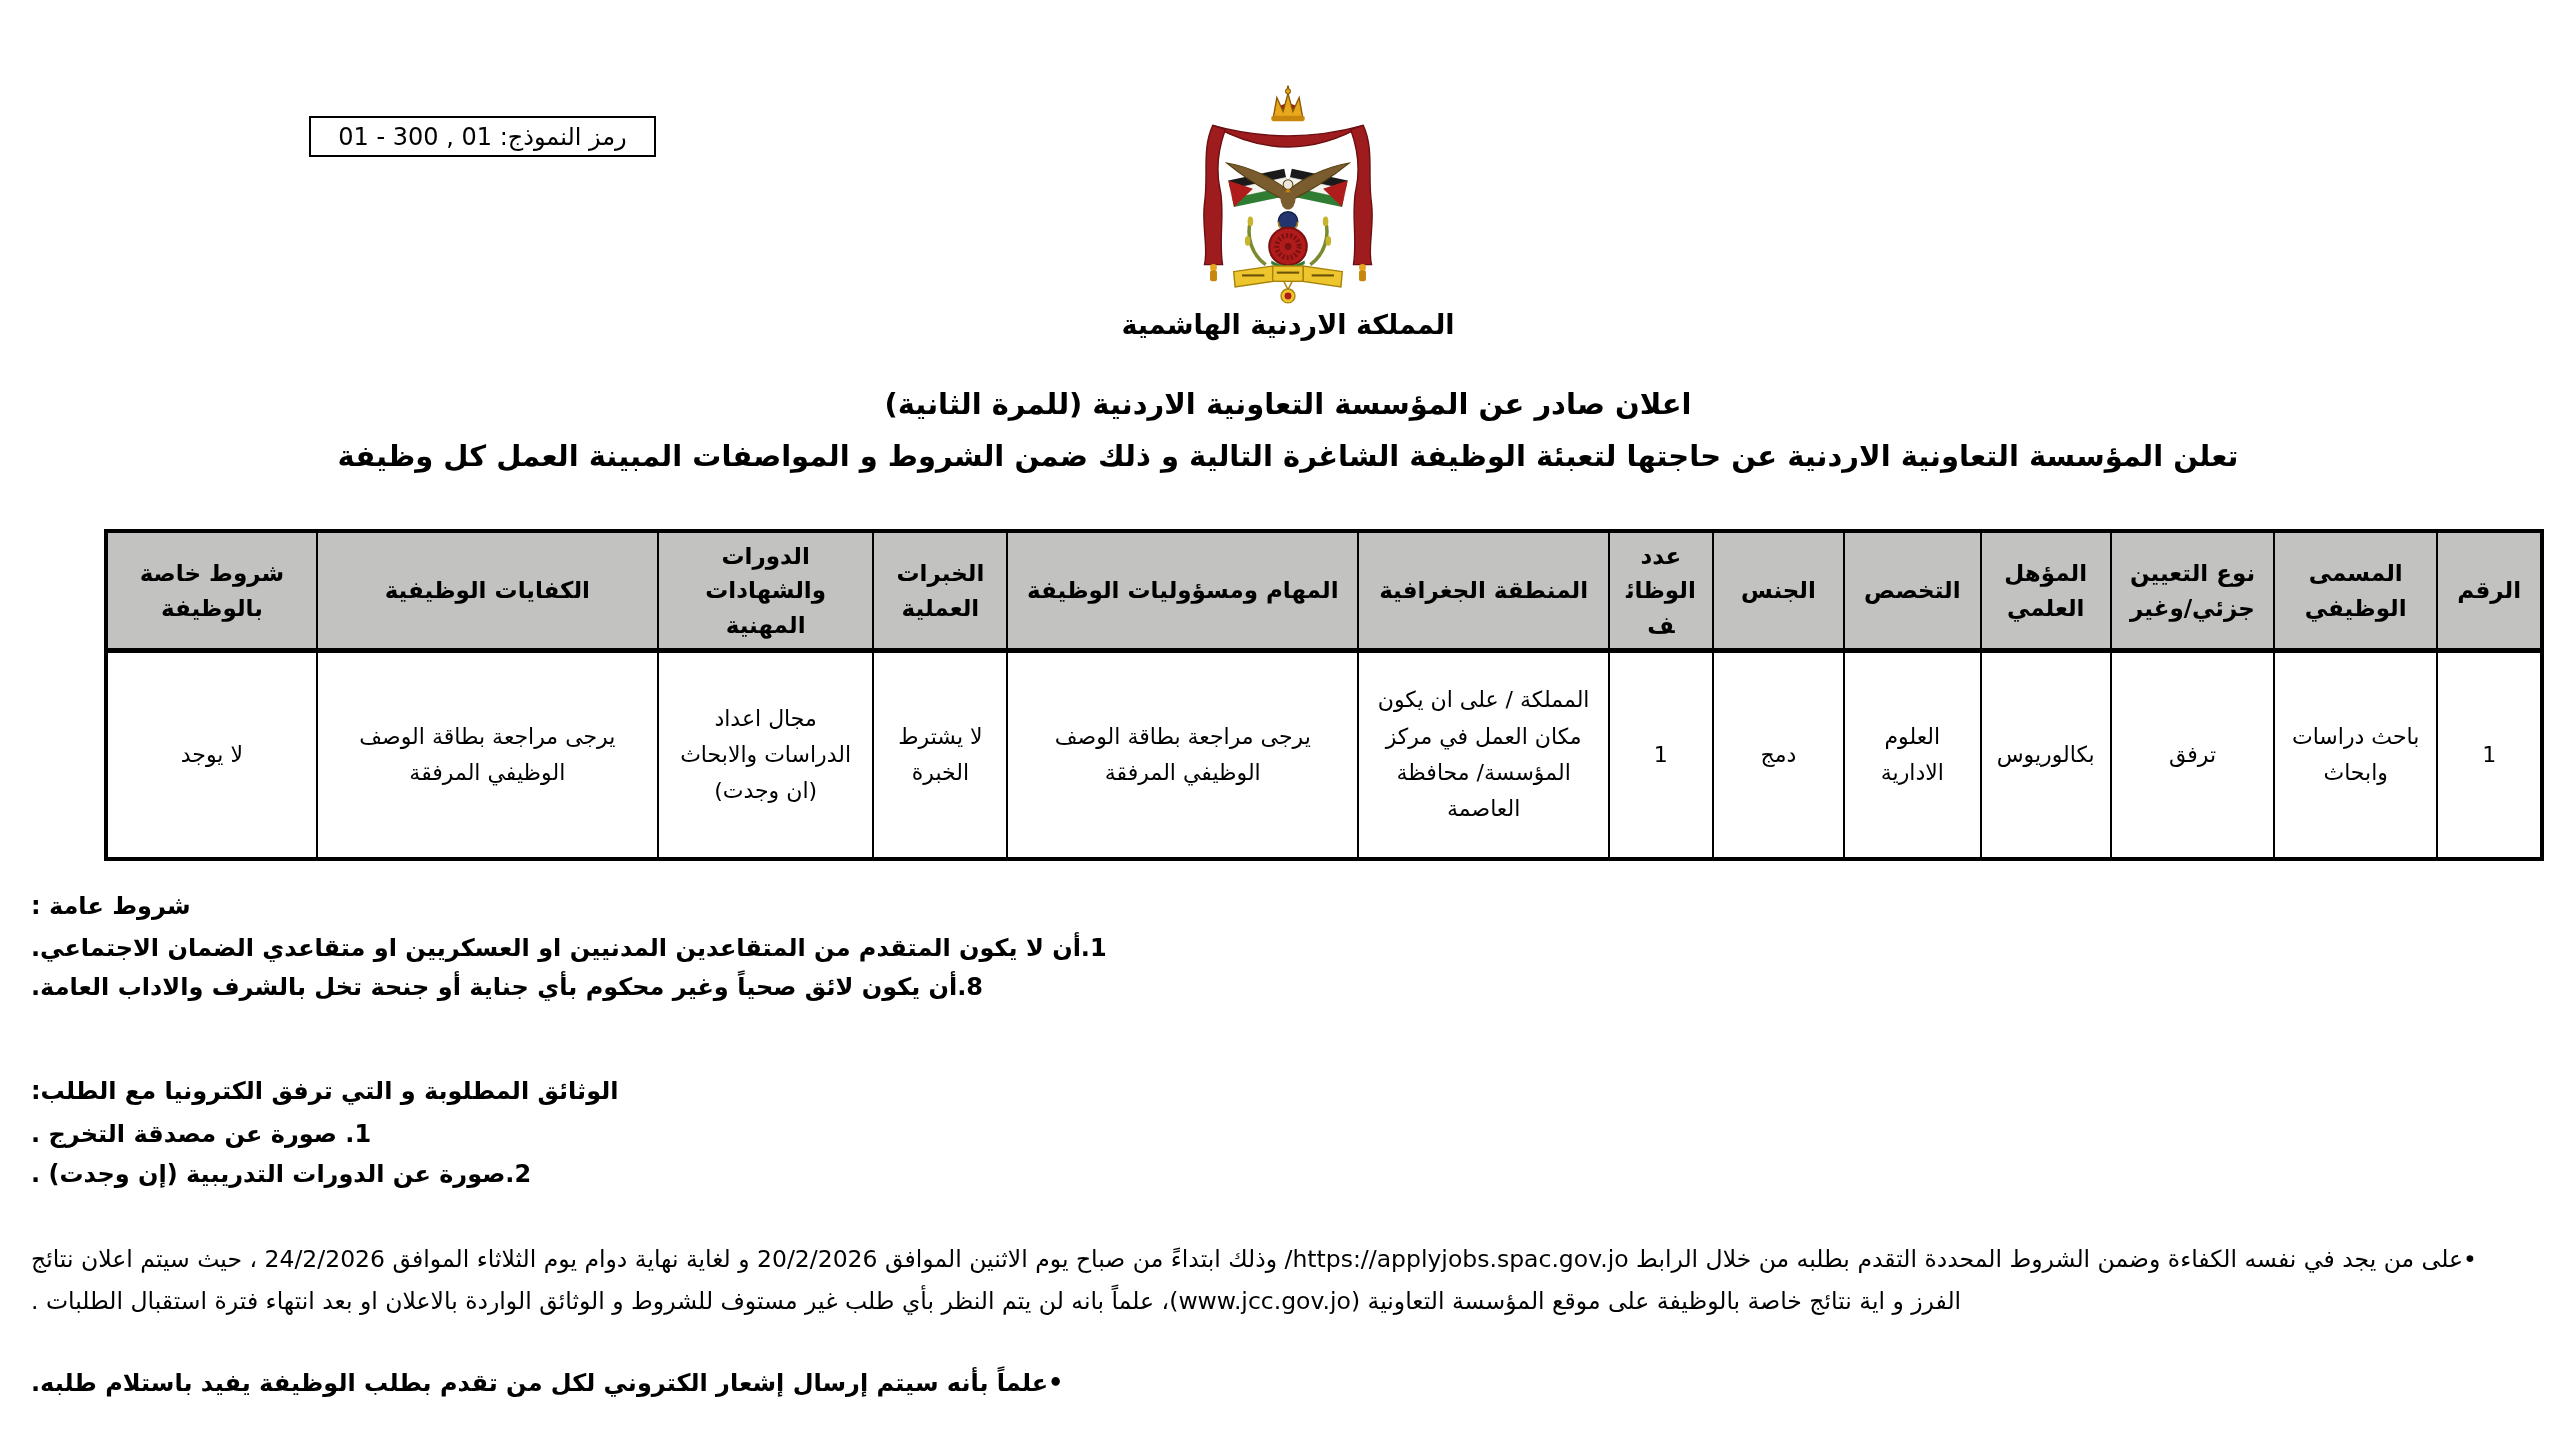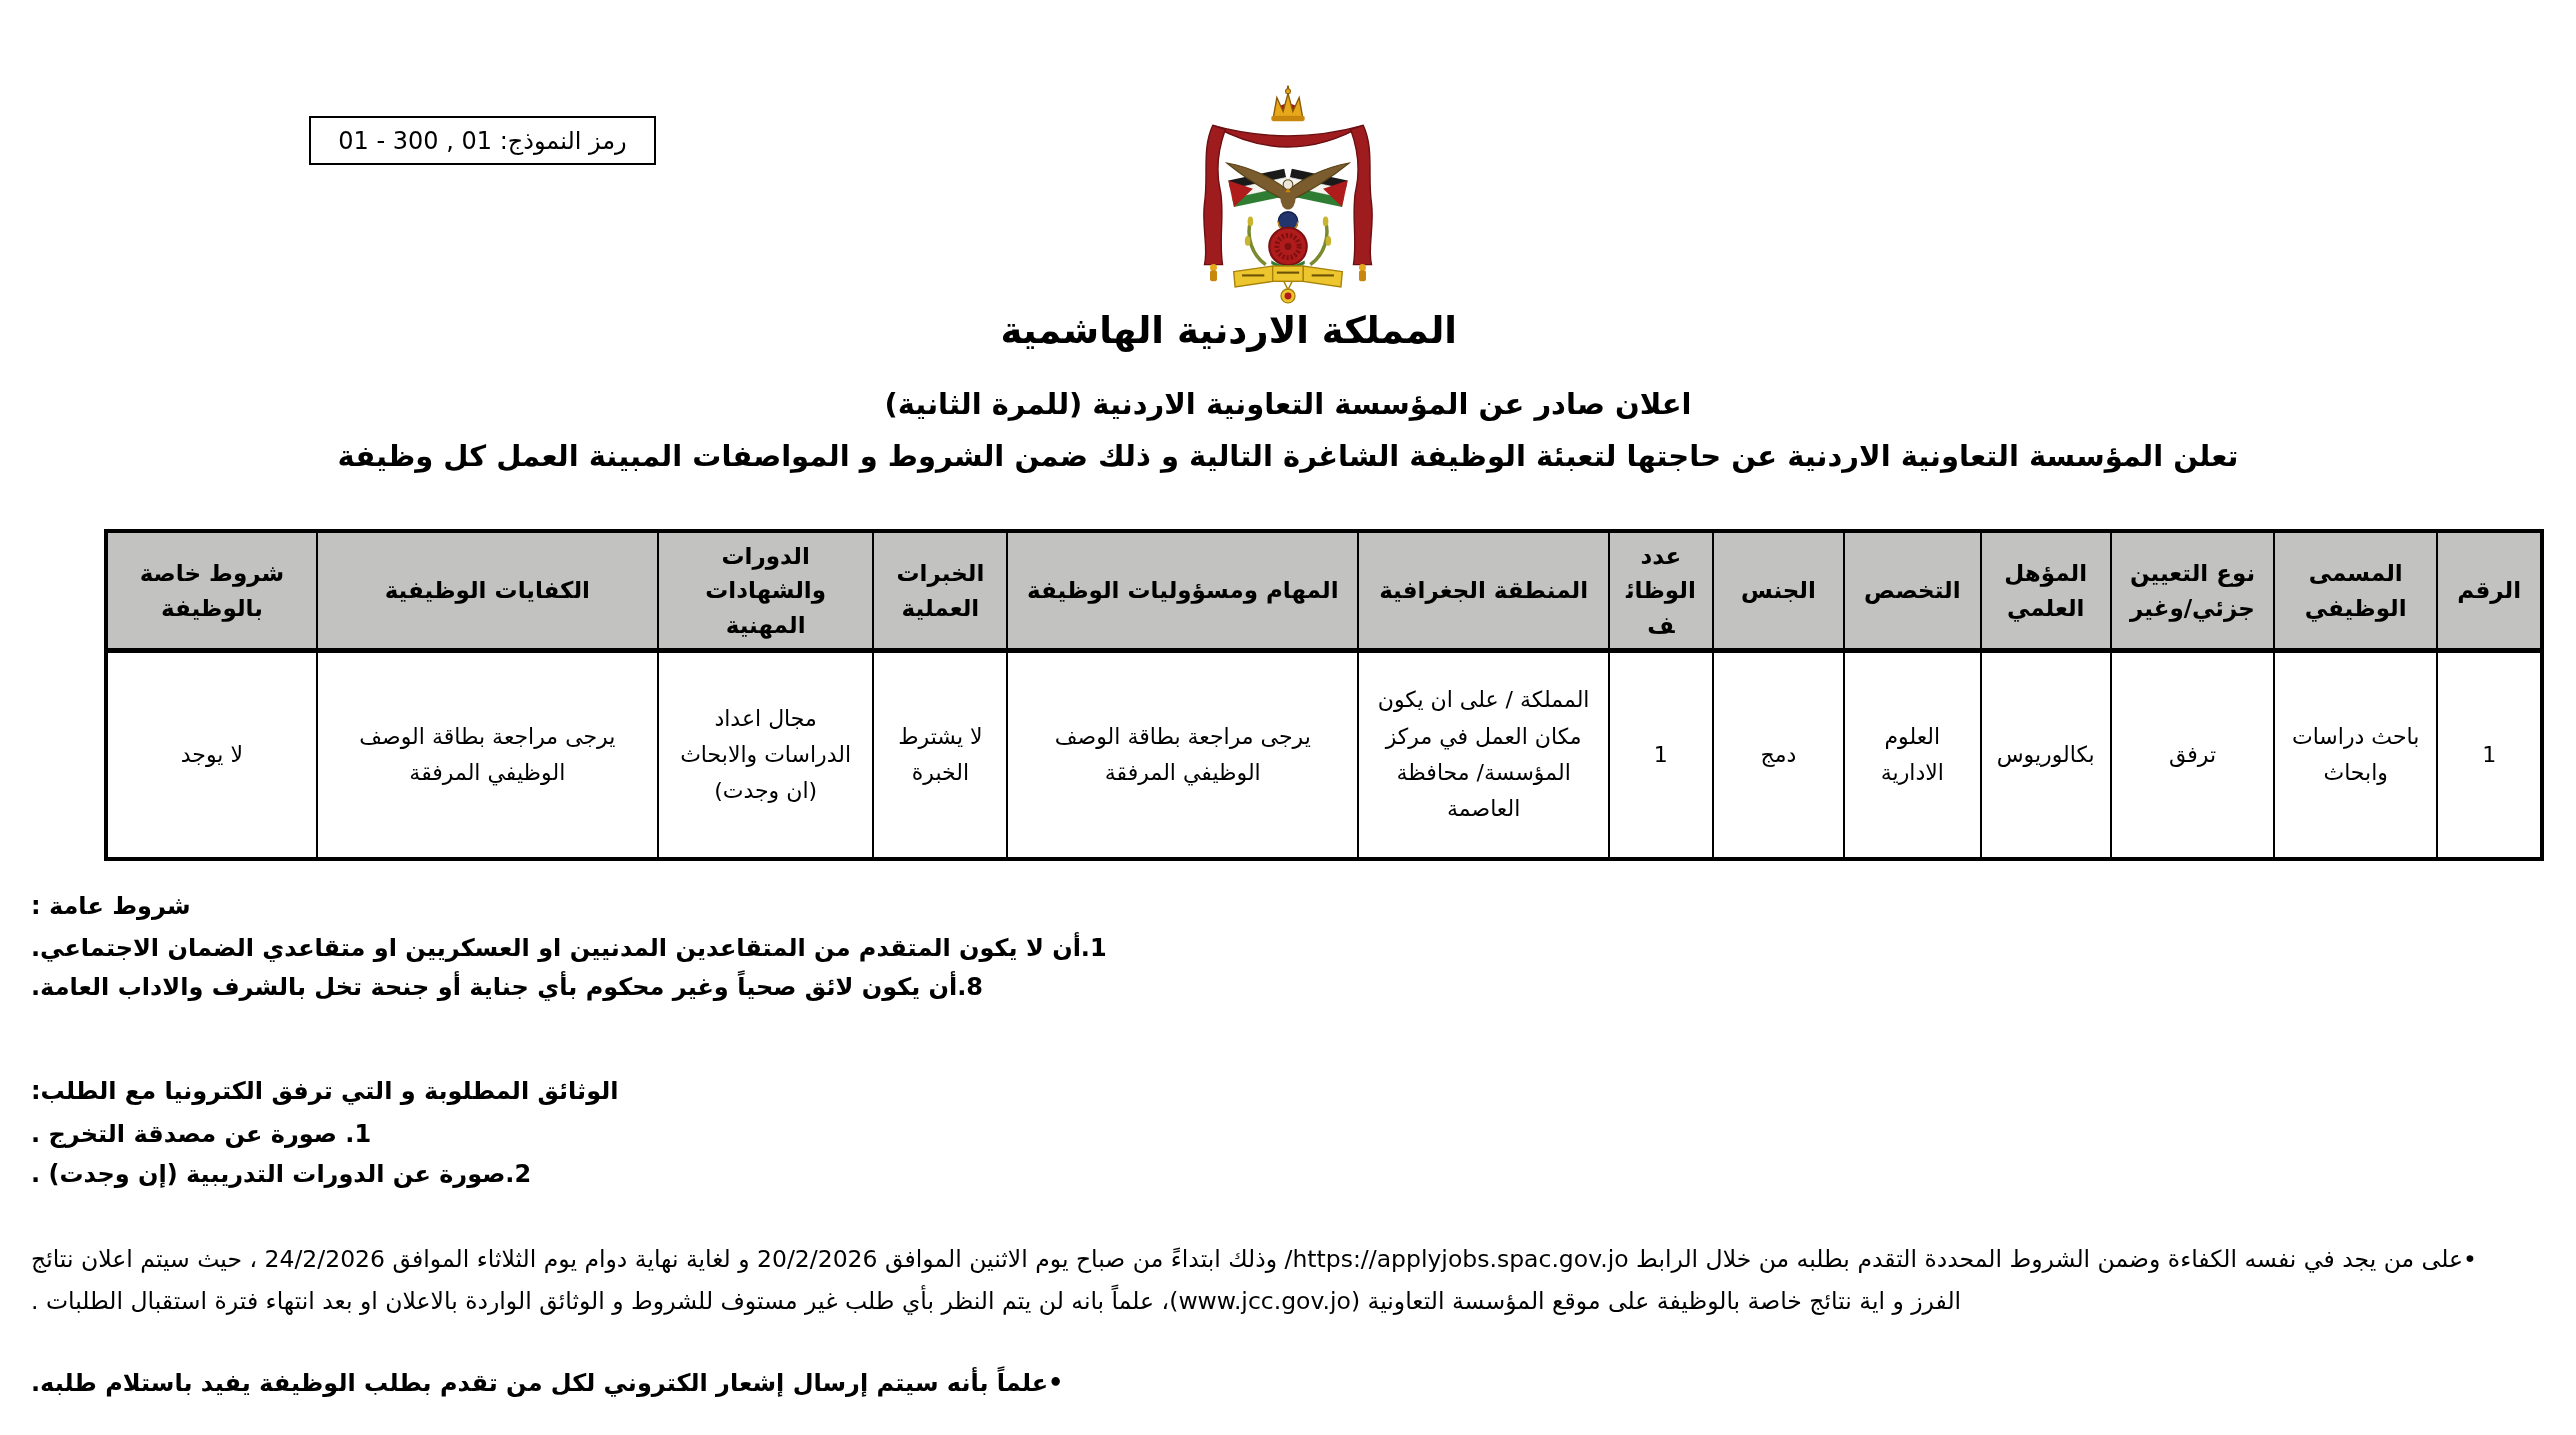--- a/index.html
+++ b/index.html
@@ -4,33 +4,33 @@
 <style>
   * { margin:0; padding:0; box-sizing:border-box; }
   html,body { background:#ffffff; }
   body {
     width:2576px; height:1435px; position:relative; overflow:hidden;
     font-family:"DejaVu Sans", sans-serif; color:#000; direction:rtl;
   }
 
   
   .form-code {
-    position:absolute; left:309px; top:116px; width:347px; height:49px;
+    position:absolute; left:309px; top:116px; width:347px; height:41px;
     border:2.9px solid #000; display:flex; align-items:center; justify-content:center;
     font-size:24px; direction:rtl;
   }
 
   
   .emblem {
     position:absolute; top:85px; left:50%; transform:translateX(-50%);
     width:338px; text-align:center;
   }
   .emblem svg { display:block; margin:0 auto; }
   .kingdom-name {
-    margin-top:4.4px; font-size:37px; font-weight:bold; white-space:nowrap;
+    margin-top:4.4px; font-size:27px; font-weight:bold; white-space:nowrap;
     letter-spacing:-0.7px;
   }
 
   
   .title {
     position:absolute; left:0; width:100%; text-align:center;
     font-size:29px; font-weight:bold;
   }
   .title.line1 { top:387px; }
   .title.line2 { top:439px; }

